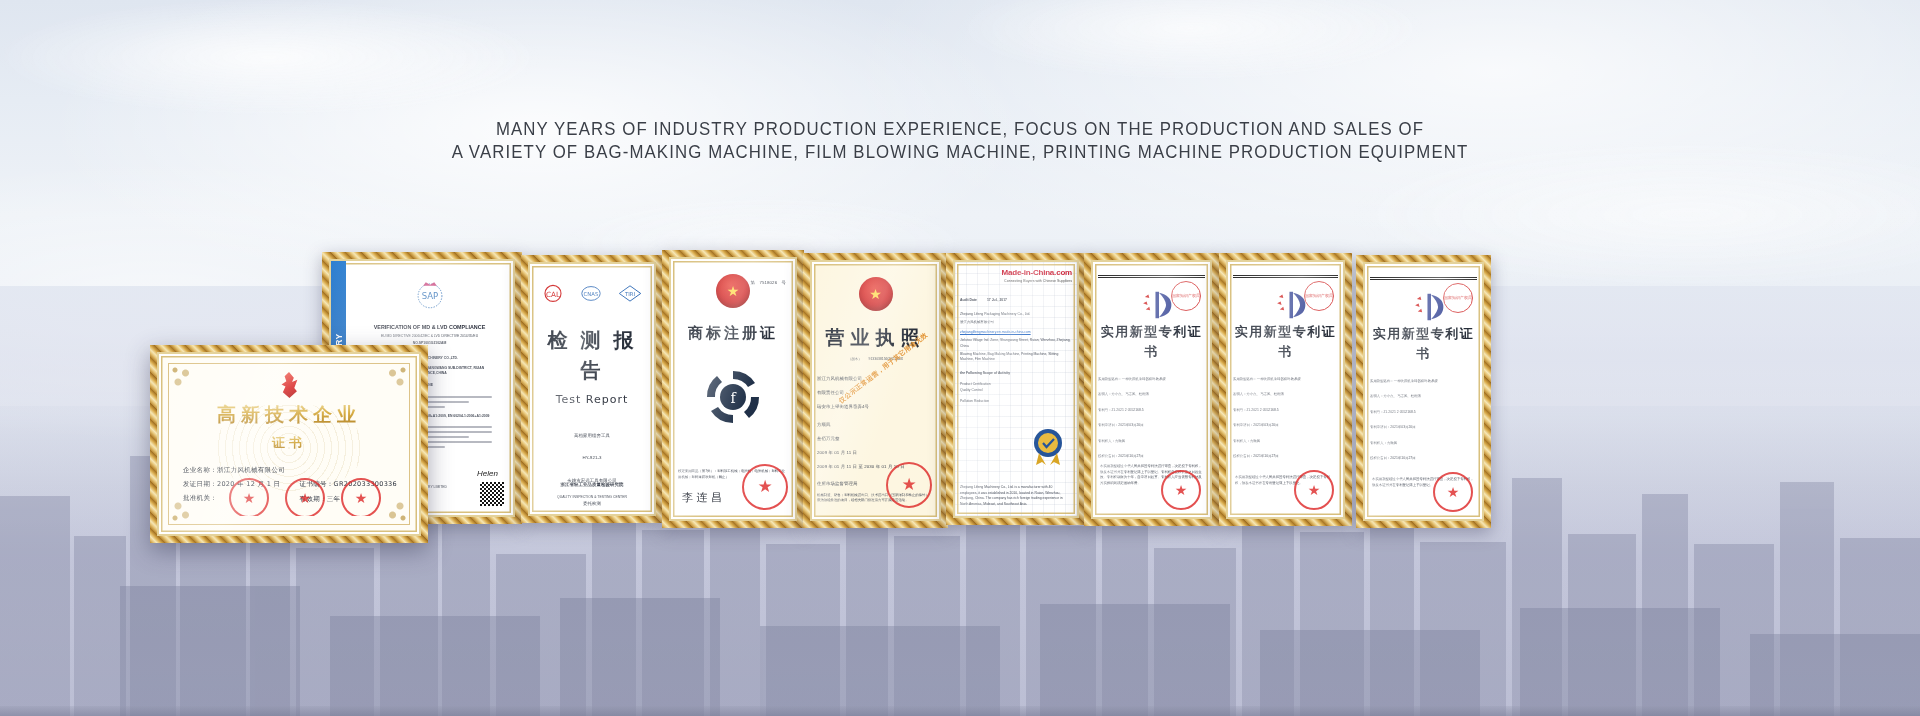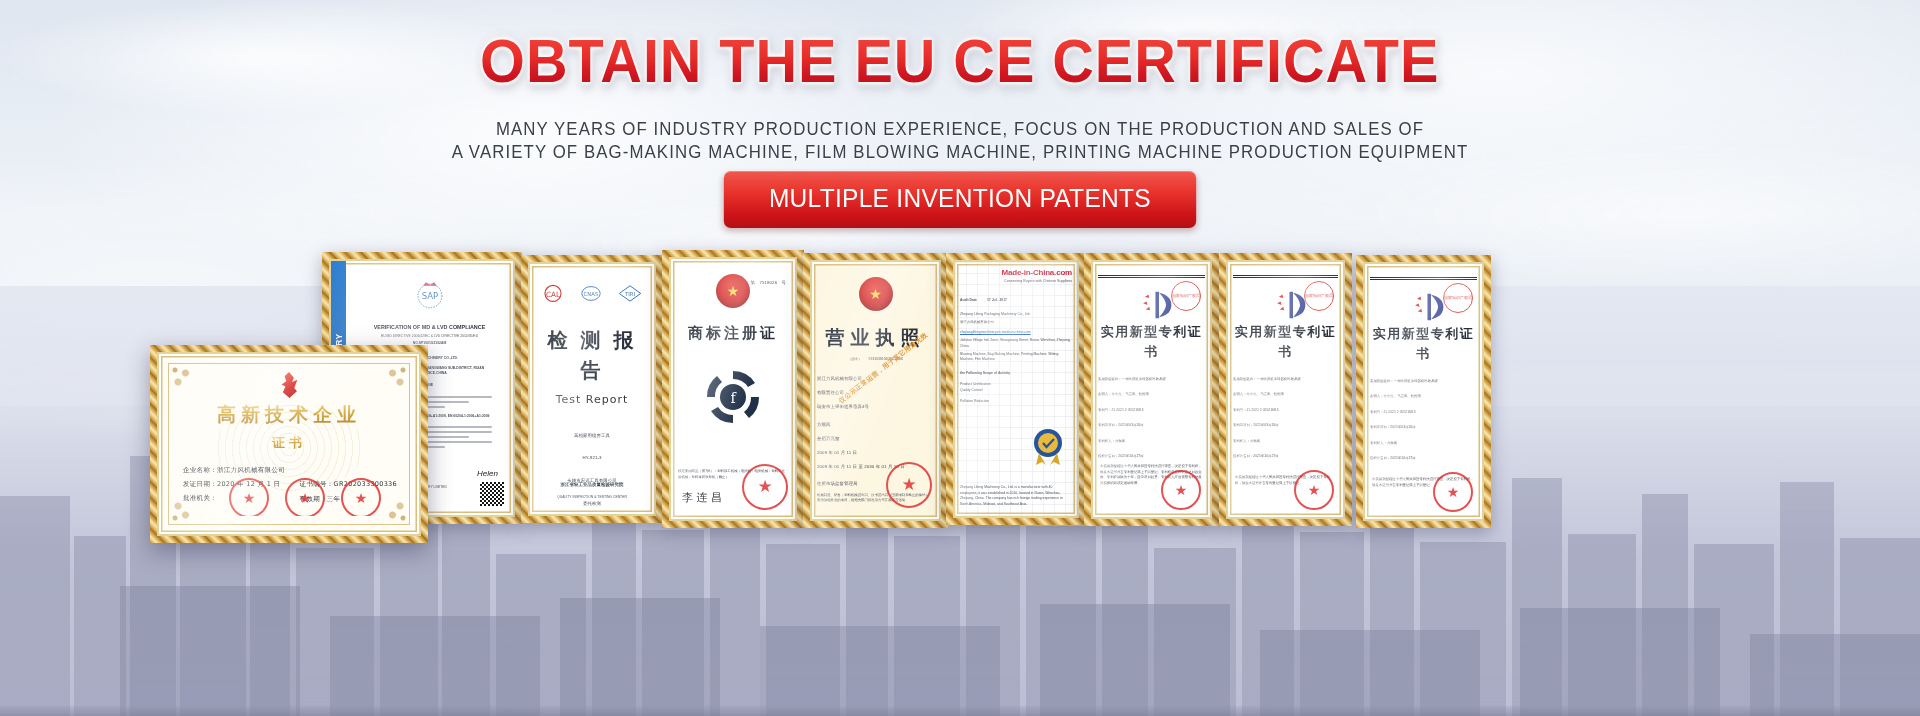--- a/index.html
+++ b/index.html
@@ -662,26 +662,20 @@
           <div class="redstamp-lg" style="left:52px;bottom:-2px;width:40px;height:40px;font-size:14px;">★</div>
           <div class="redstamp-lg" style="left:108px;bottom:-2px;width:40px;height:40px;font-size:14px;">★</div>
           <div class="redstamp-lg" style="left:164px;bottom:-2px;width:40px;height:40px;font-size:14px;">★</div>
         </div>
         <div class="cert-sheen"></div>
       </div>
     </div>
 
   </div>
 
-  <div class="headline-wrap">
-    <div class="headline">OBTAIN THE EU CE CERTIFICATE</div>
-  </div>
 
   <div class="subtitle">
     <span>MANY YEARS OF INDUSTRY PRODUCTION EXPERIENCE, FOCUS ON THE PRODUCTION AND SALES OF</span>
     <span>A VARIETY OF BAG-MAKING MACHINE, FILM BLOWING MACHINE, PRINTING MACHINE PRODUCTION EQUIPMENT</span>
   </div>
 
-  <div class="cta-wrap">
-    <button class="cta" type="button">MULTIPLE INVENTION PATENTS</button>
-  </div>
 
 </div>
 
 </body></html>

